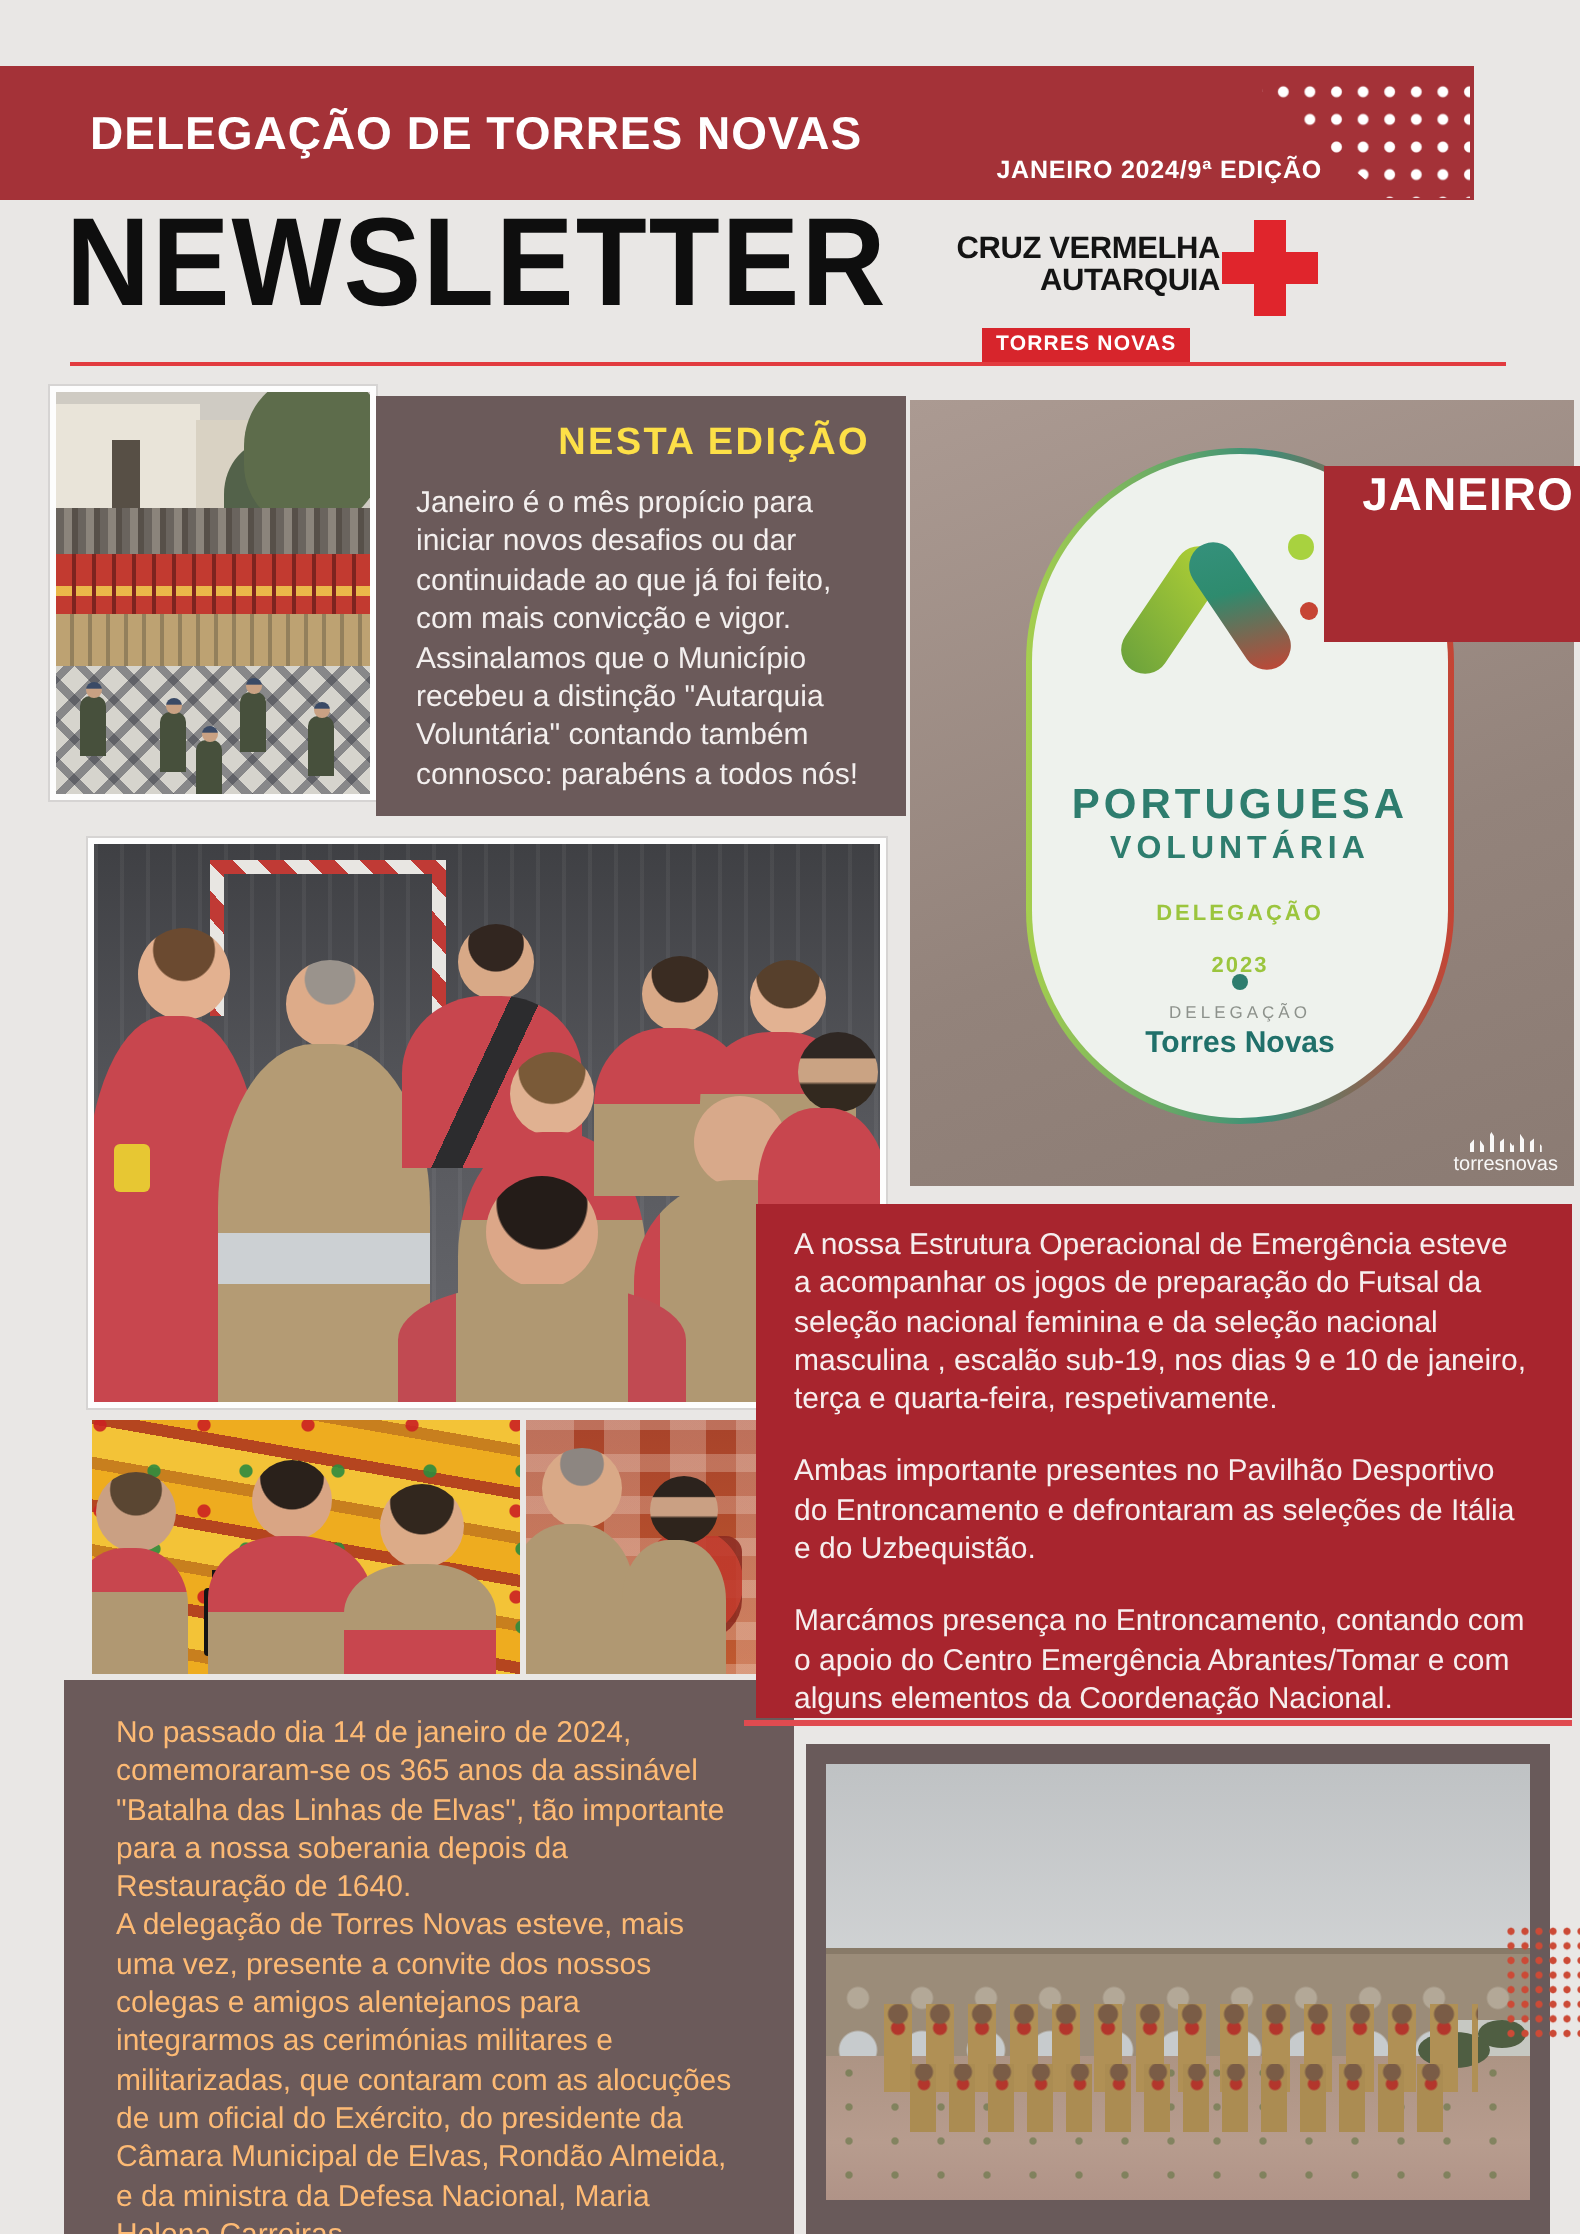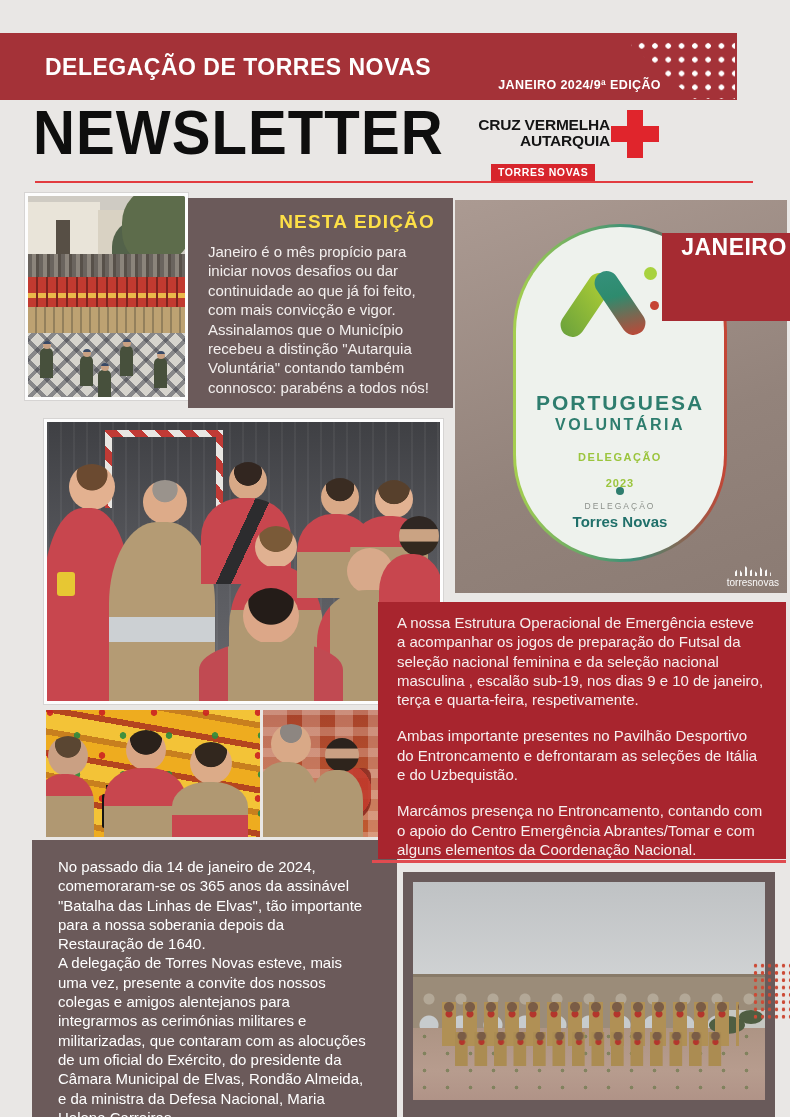--- a/index.html
+++ b/index.html
@@ -120,21 +120,21 @@
   .selfieR .panels{position:absolute;inset:0;
     background-image:repeating-linear-gradient(0deg,rgba(250,240,230,.30) 0 9px,rgba(0,0,0,0) 9px 21px),
                      repeating-linear-gradient(90deg,rgba(250,240,230,.30) 0 18px,rgba(0,0,0,0) 18px 33px);
     background-position:0 4px,6px 0;opacity:.85;}
   .crest{position:absolute;left:64px;top:58px;width:44px;height:52px;border-radius:8px 8px 20px 20px;
     background:radial-gradient(circle at 38% 45%,#2c7a3f 0 9px,#c0392b 10px 70%,#8d2b20 71%);opacity:.9;}
 
   
   .brownbox{position:absolute;left:32px;top:840px;width:365px;height:277px;background:#6b5a5a;
     padding:17px 24px 0 26px;}
-  .brownbox p{margin:0;color:#ffffff;font-size:15px;line-height:19.3px;}
+  .brownbox p{margin:0;color:#fdba74;font-size:15px;line-height:19.3px;}
 
   
   .aqframe{position:absolute;left:403px;top:872px;width:372px;height:245px;background:#695a5a;}
   .aqphoto{position:absolute;left:10px;top:10px;width:352px;height:218px;overflow:hidden;
     background:linear-gradient(#bfc2c4,#d4d6d7 55%,#cfd1d2);}
   .aqueduct{position:absolute;left:0;top:92px;width:352px;height:56px;background-color:#9b8c79;
     border-top:3px solid #887a68;
     background-image:radial-gradient(circle at 16px 22px,#b3a897 0 5px,rgba(0,0,0,0) 6px),
                      radial-gradient(circle at 16px 48px,#c7cbcd 0 9px,rgba(0,0,0,0) 10px);
     background-size:32px 56px;}

